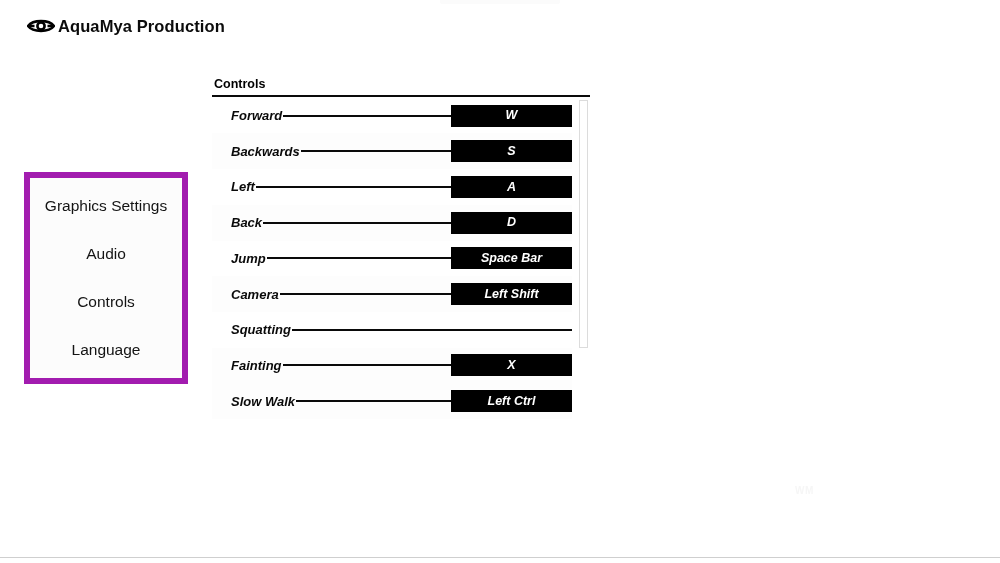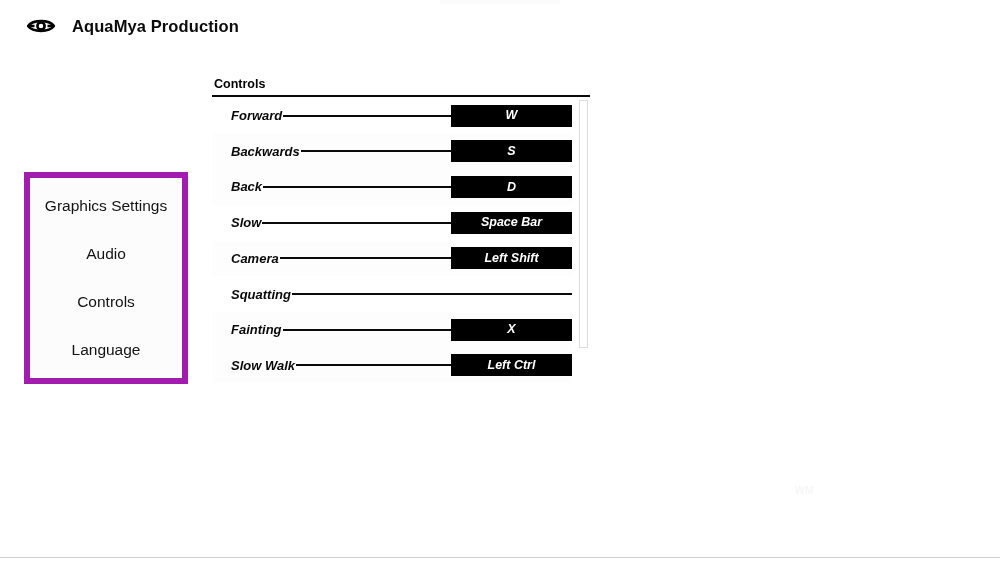--- a/index.html
+++ b/index.html
@@ -44,21 +44,21 @@
     display: flex;
     align-items: center;
     justify-content: center;
     flex: none;
   }
   .brand-title {
     font-size: 16.5px;
     font-weight: bold;
     color: #0b0b0b;
     letter-spacing: 0.1px;
-    margin-left: 16px;
+    margin-left: 2px;
     white-space: nowrap;
   }
 
   
   .sidebar {
     position: absolute;
     left: 24px;
     top: 172px;
     width: 164px;
     height: 212px;
@@ -241,29 +241,34 @@
         <span class="row-connector"></span>
         <span class="key-chip">W</span>
       </div>
 
       <div class="control-row alt">
         <span class="row-label">Backwards</span>
         <span class="row-connector"></span>
         <span class="key-chip">S</span>
       </div>
 
+      <div class="control-row">
+        <span class="row-label">Left</span>
+        <span class="row-connector"></span>
+        <span class="key-chip">A</span>
+      </div>
 
       <div class="control-row alt">
         <span class="row-label">Back</span>
         <span class="row-connector"></span>
         <span class="key-chip">D</span>
       </div>
 
       <div class="control-row">
-        <span class="row-label">Slow</span>
+        <span class="row-label">Jump</span>
         <span class="row-connector"></span>
         <span class="key-chip">Space Bar</span>
       </div>
 
       <div class="control-row alt">
         <span class="row-label">Camera</span>
         <span class="row-connector"></span>
         <span class="key-chip">Left Shift</span>
       </div>
 

